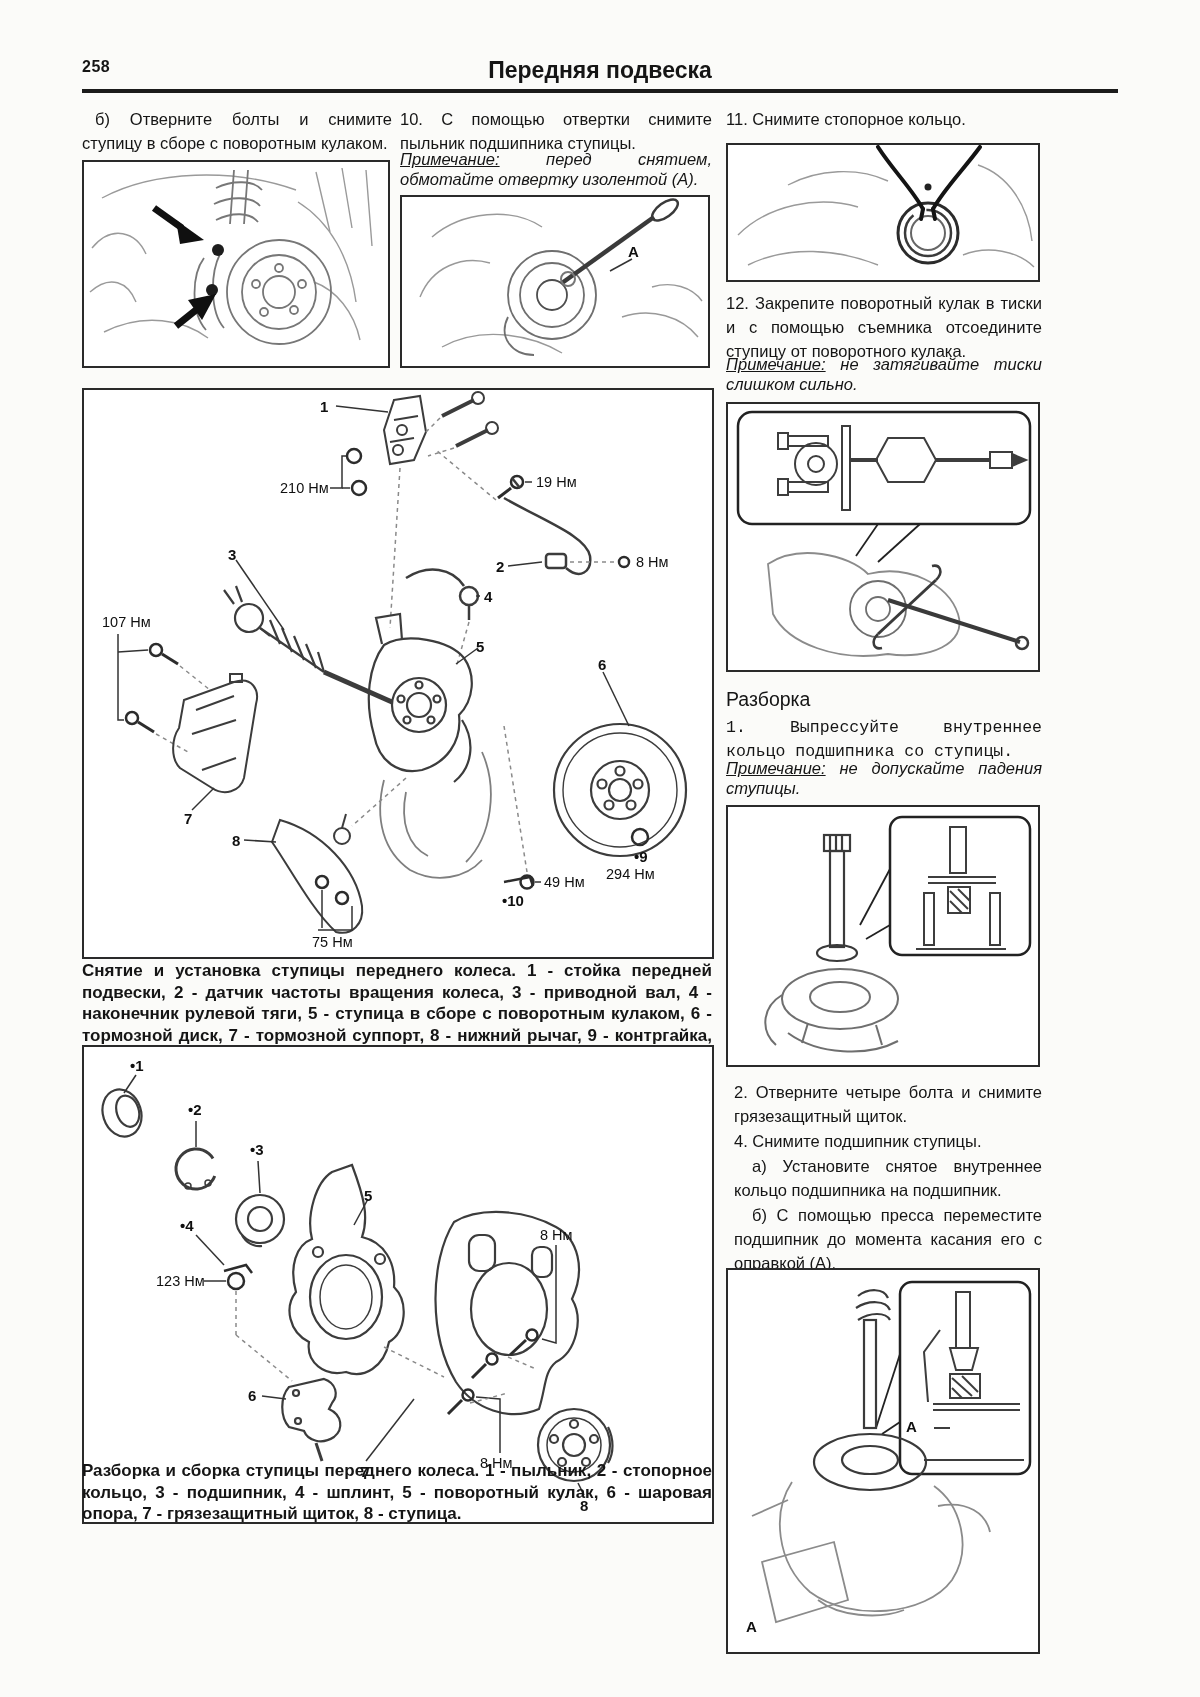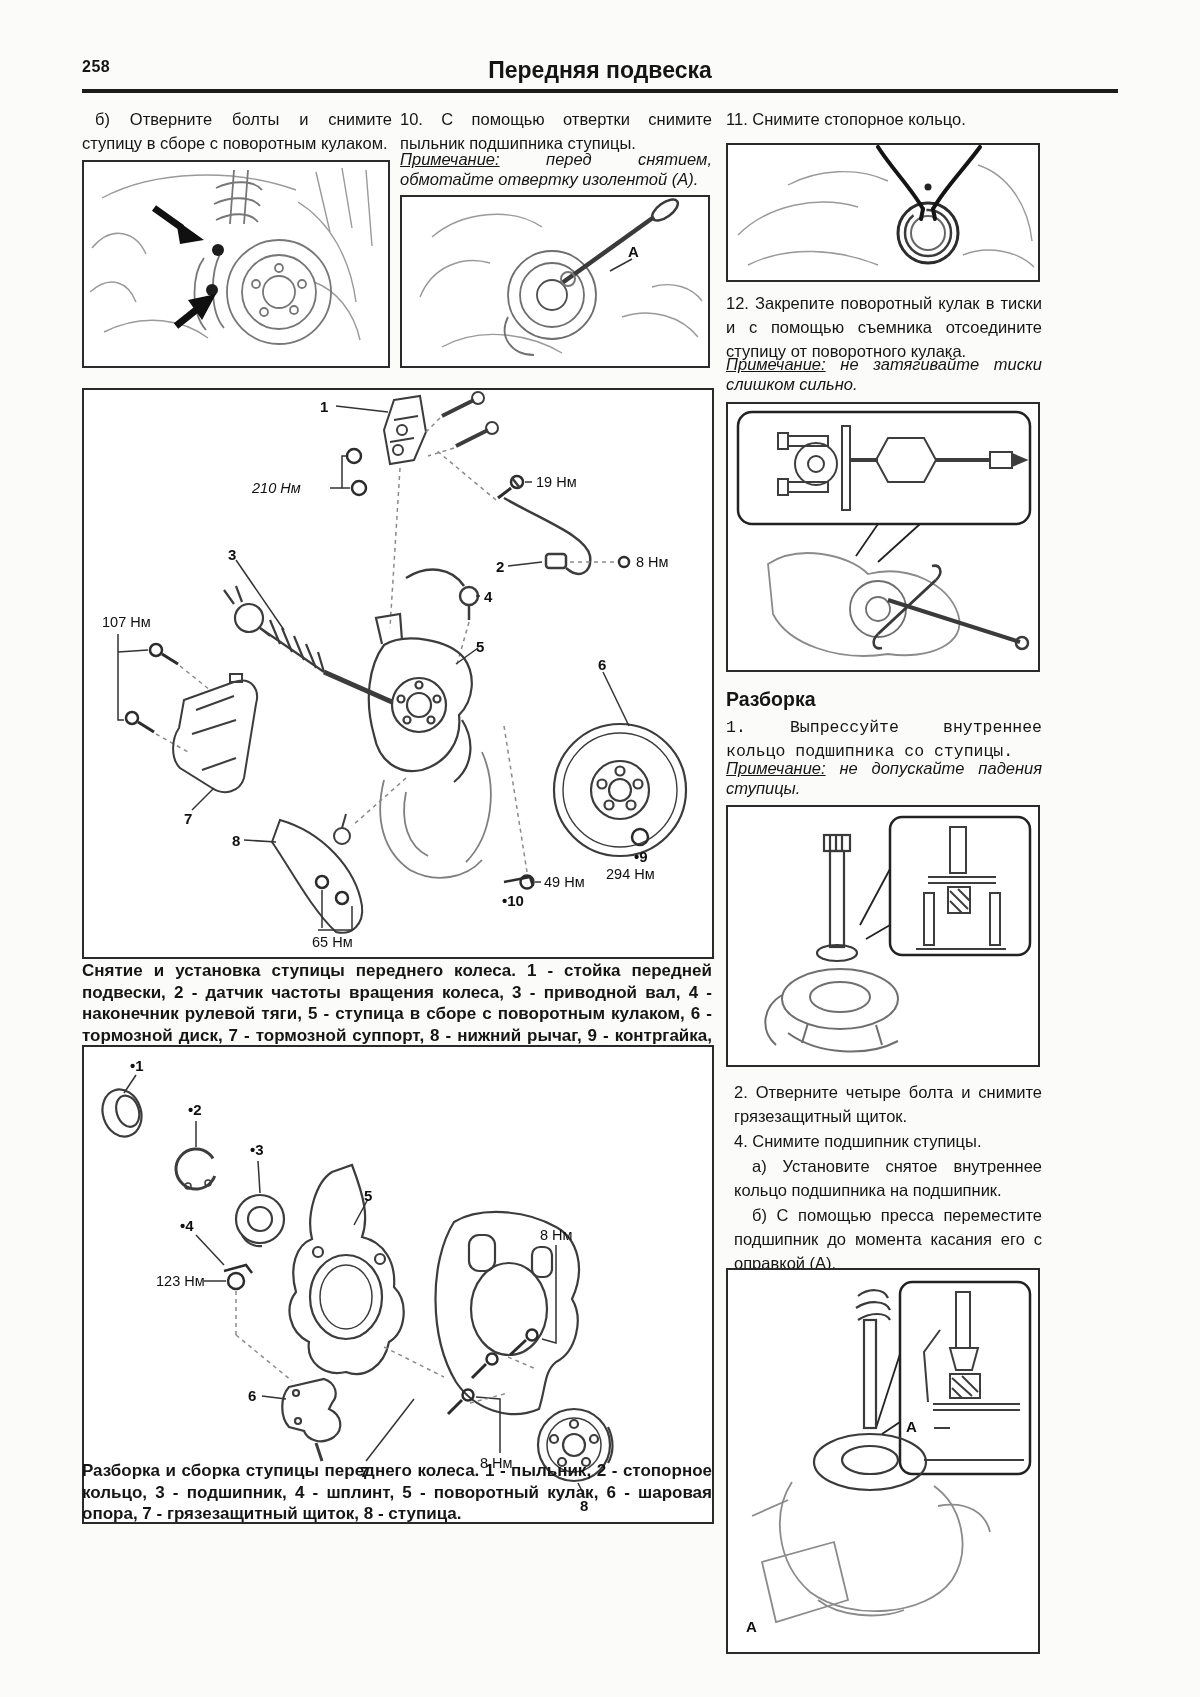--- a/index.html
+++ b/index.html
@@ -12,21 +12,21 @@
   .abs{position:absolute;}
   .pgnum{font-size:16px;font-weight:bold;letter-spacing:.5px;}
   .pgtitle{font-size:23px;font-weight:bold;text-align:center;}
   .hrule{background:#1b1b1b;height:4px;}
   .p{font-size:16.5px;line-height:24px;text-align:justify;}
   .p.ind{text-indent:13px;}
   .p.ind2{text-indent:18px;}
   .note{font-size:16.5px;line-height:20px;text-align:justify;font-style:italic;}
   .note .nl{text-decoration:underline;margin-top:8px;}
   .cap{font-size:17px;line-height:21.5px;font-weight:bold;text-align:justify;}
-  .h2{font-size:19.5px;font-weight:bold;}
+  .h2{font-size:19.5px;font-weight:normal;}
   .fig{position:absolute;border:2px solid #2a2a2a;background:#ffffff;overflow:hidden;}
   .fig svg{display:block;}
   .lbl{position:absolute;font-size:14.5px;white-space:nowrap;color:#101010;}
   .lbl.b{font-weight:bold;font-size:15px;}
   .stack p{margin:0 0 1px 8px;}
   p{margin:0;}
 </style>
 </head>
 <body>
 
@@ -389,36 +389,36 @@
     <line x1="420" y1="336" x2="443" y2="482" stroke="#8a8a8a" stroke-width="1.5" stroke-dasharray="4 4"></line>
 
     <circle cx="556" cy="412" r="0" fill="none"></circle>
     <circle cx="558" cy="476" r="0" fill="none"></circle>
     <circle cx="557" cy="470" r="0" fill="none"></circle>
     <circle cx="556" cy="447" r="8" fill="none" stroke="#2c2c2c" stroke-width="2.5"></circle>
 
     <path d="M420,492 L446,487 L449,496" fill="none" stroke="#2c2c2c" stroke-width="2.5"></path>
   </svg>
   <span class="lbl b" style="left:236px;top:8px;">1</span>
-  <span class="lbl" style="left:168px;top:90px;font-style:italic;">210 Нм</span>
+  <span class="lbl" style="left:196px;top:90px;">210 Нм</span>
   <span class="lbl" style="left:452px;top:84px;">19 Нм</span>
   <span class="lbl b" style="left:412px;top:168px;">2</span>
   <span class="lbl" style="left:552px;top:164px;">8 Нм</span>
   <span class="lbl b" style="left:144px;top:156px;">3</span>
   <span class="lbl b" style="left:400px;top:198px;">4</span>
   <span class="lbl" style="left:18px;top:224px;">107 Нм</span>
   <span class="lbl b" style="left:392px;top:248px;">5</span>
   <span class="lbl b" style="left:514px;top:266px;">6</span>
   <span class="lbl b" style="left:100px;top:420px;">7</span>
   <span class="lbl b" style="left:148px;top:442px;">8</span>
   <span class="lbl" style="left:460px;top:484px;">49 Нм</span>
   <span class="lbl b" style="left:550px;top:458px;">•9</span>
   <span class="lbl" style="left:522px;top:476px;">294 Нм</span>
   <span class="lbl b" style="left:418px;top:502px;">•10</span>
-  <span class="lbl" style="left:228px;top:544px;">65 Нм</span>
+  <span class="lbl" style="left:228px;top:544px;">75 Нм</span>
 </div>
 
 <div class="abs cap" style="left:82px;top:960px;width:630px;">Снятие и установка ступицы переднего колеса. 1 - стойка передней подвески, 2 - датчик частоты вращения колеса, 3 - приводной вал, 4 - наконечник рулевой тяги, 5 - ступица в сборе с поворотным кулаком, 6 - тормозной диск, 7 - тормозной суппорт, 8 - нижний рычаг, 9 - контргайка, 10 - шплинт.</div>
 
 <div class="fig" style="left:82px;top:1045px;width:628px;height:475px;">
   <svg width="624" height="471" viewBox="0 0 624 471">
 
     <g stroke="#3c3c3c" stroke-width="2.2" fill="none" transform="rotate(-18 38 66)">
       <ellipse cx="38" cy="66" rx="19" ry="24"></ellipse>
       <ellipse cx="44" cy="66" rx="11" ry="16"></ellipse>

